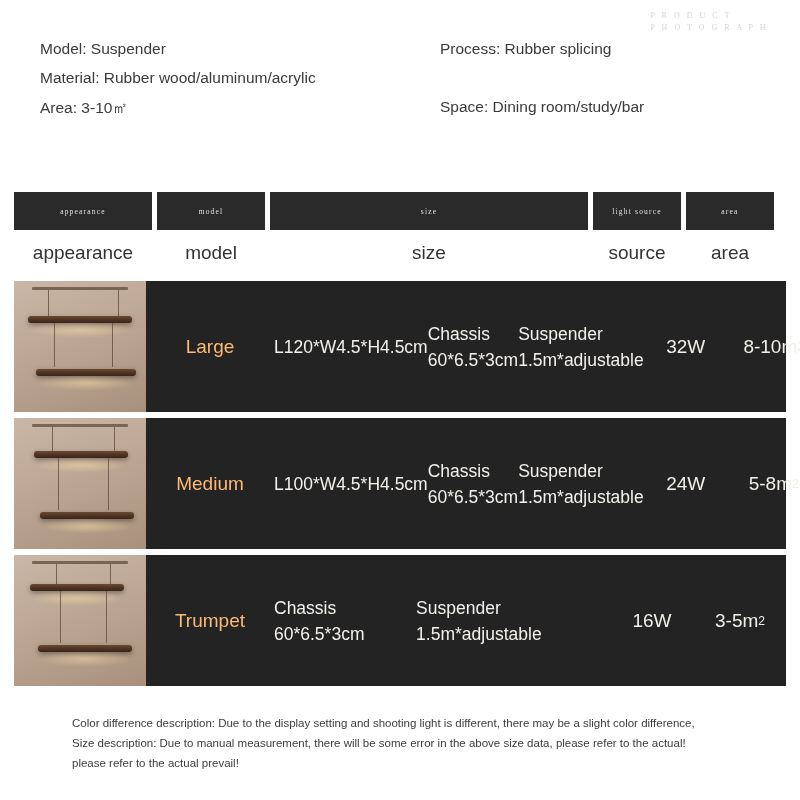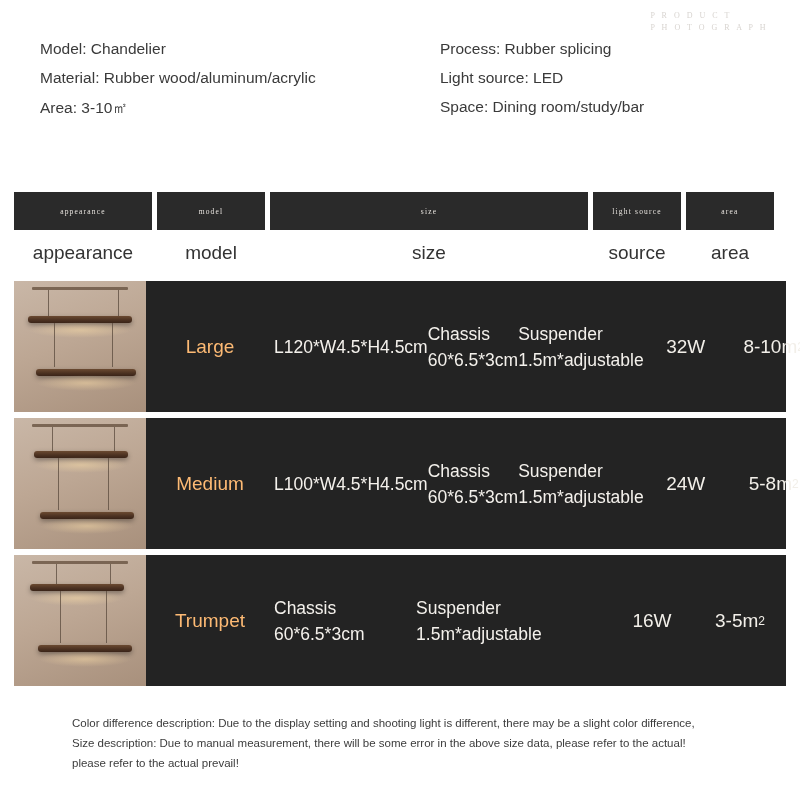--- a/index.html
+++ b/index.html
@@ -217,26 +217,25 @@
 
 <div class="page">
 
   <div class="watermark">
     <div>P R O D U C T</div>
     <div>P H O T O G R A P H</div>
   </div>
 
   <div class="specs">
     <div class="spec-row">
-      <div class="spec-col-left">Model: Chandelier</div>
+      <div class="spec-col-left">Model: Suspender</div>
       <div class="spec-col-right">Process: Rubber splicing</div>
     </div>
     <div class="spec-row">
       <div class="spec-col-left">Material: Rubber wood/aluminum/acrylic</div>
-      <div class="spec-col-right">Light source: LED</div>
     </div>
     <div class="spec-row">
       <div class="spec-col-left">Area: 3-10㎡</div>
       <div class="spec-col-right">Space: Dining room/study/bar</div>
     </div>
   </div>
 
   <div class="chips">
     <div class="chip c-appearance">appearance</div>
     <div class="chip c-model">model</div>

